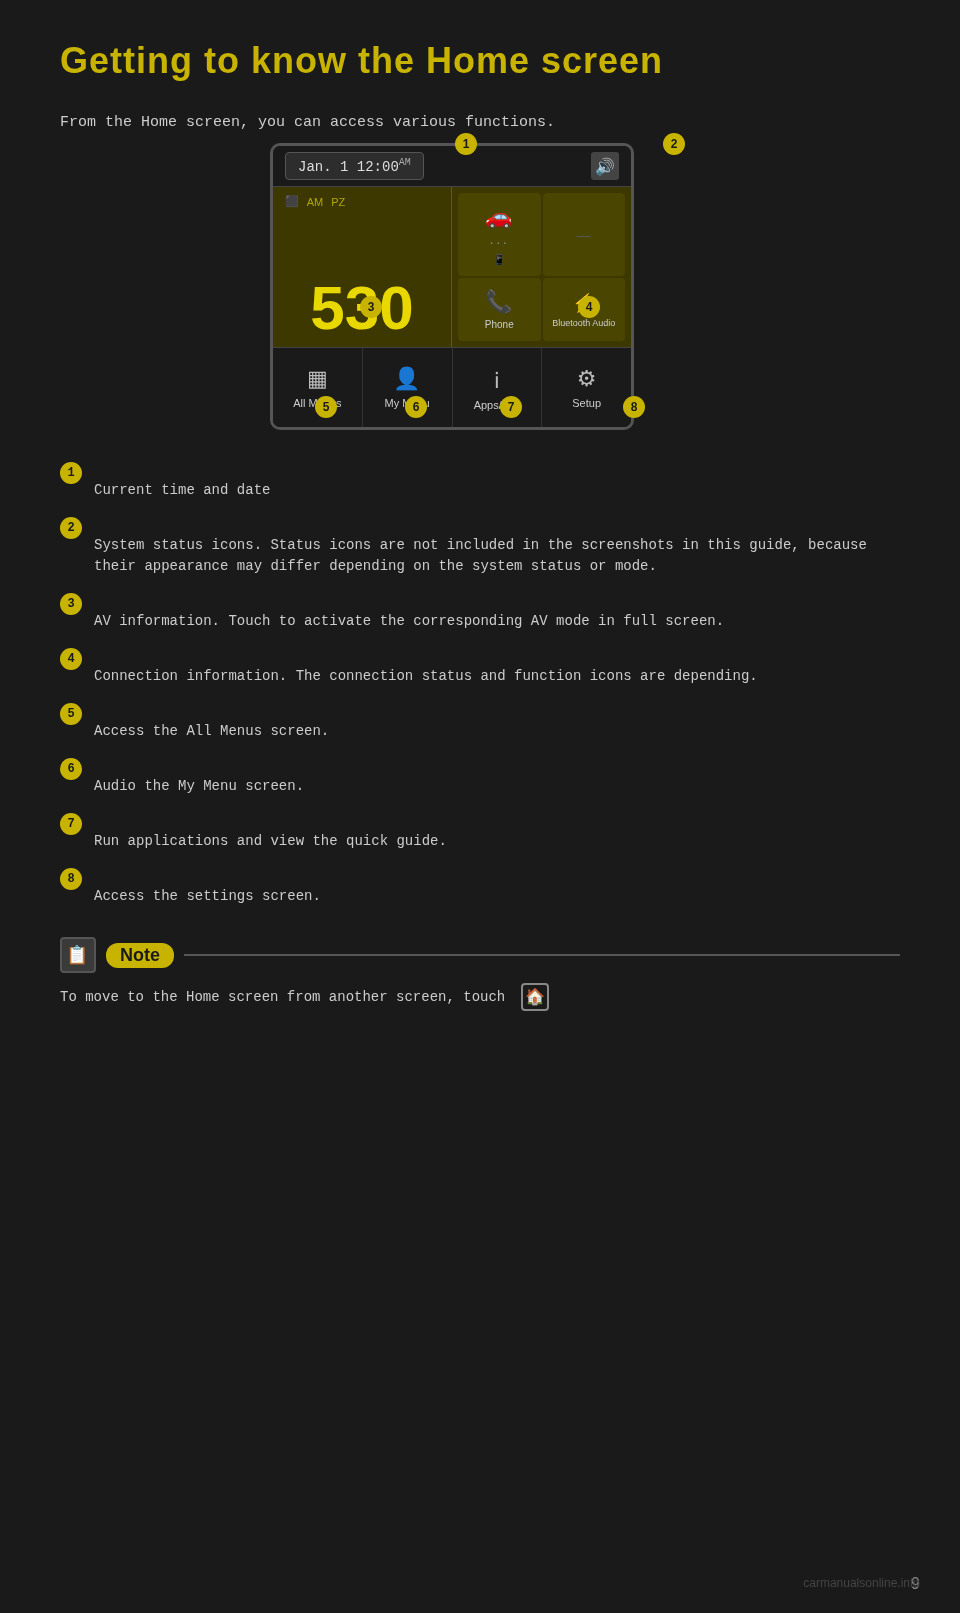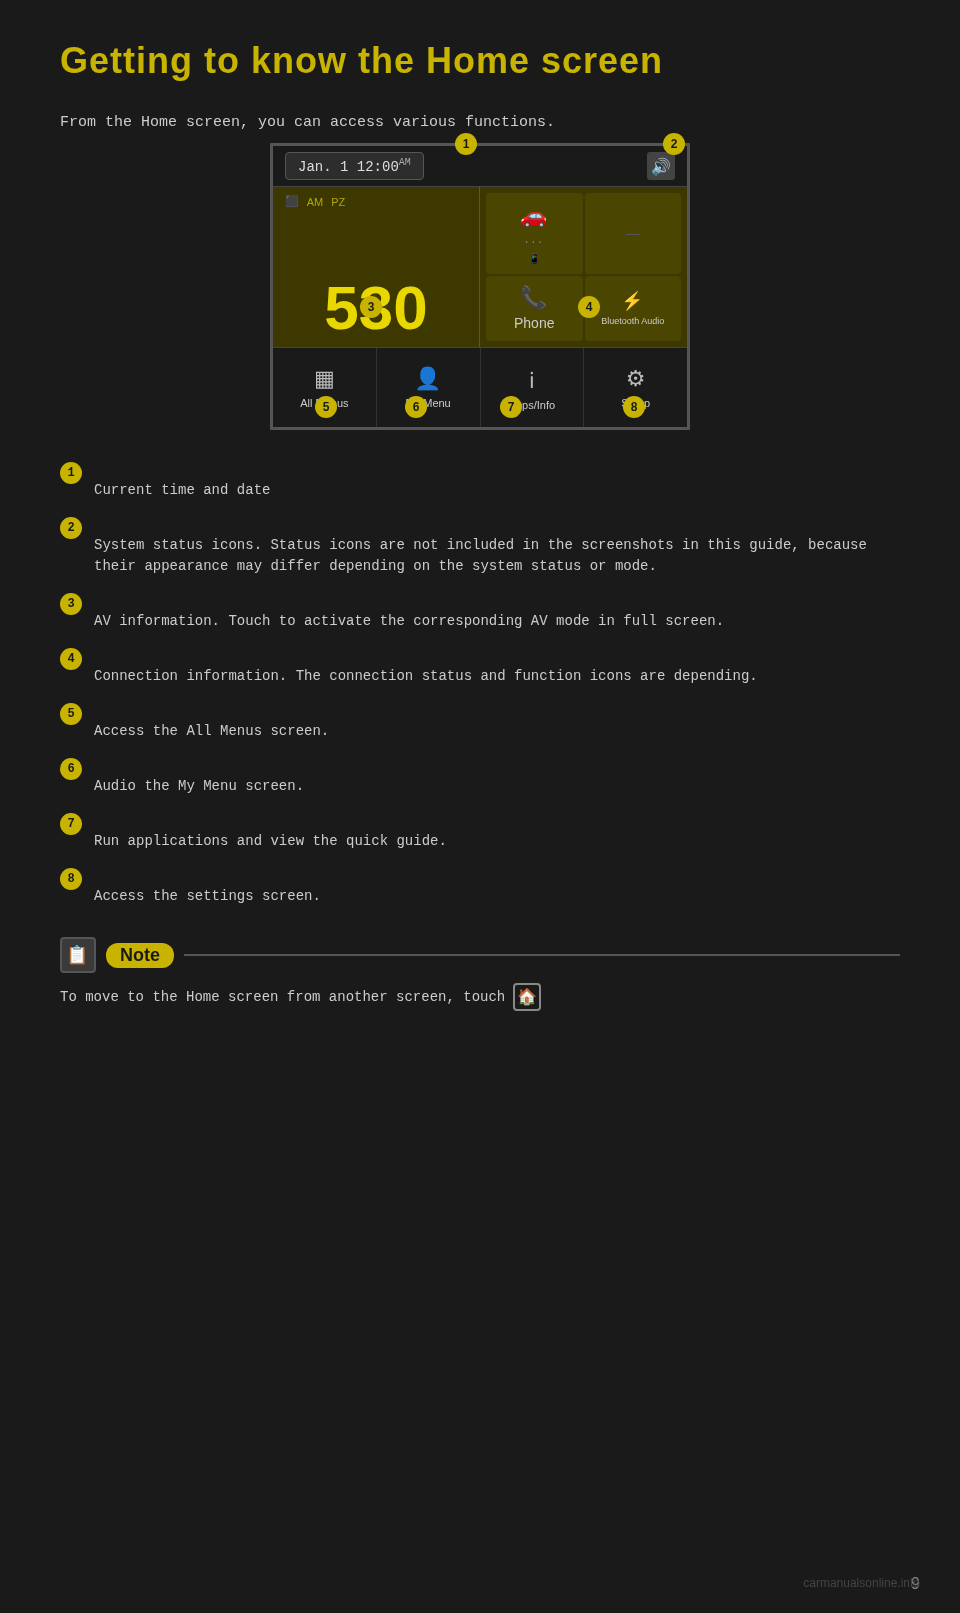--- a/index.html
+++ b/index.html
@@ -49,24 +49,24 @@
     .callout-2 { top: -10px; right: 5px; }
     .callout-3 { bottom: 112px; left: 90px; }
     .callout-4 { bottom: 112px; right: 90px; }
     .callout-5 { bottom: 12px; left: 45px; }
     .callout-6 { bottom: 12px; left: 135px; }
     .callout-7 { bottom: 12px; left: 230px; }
     .callout-8 { bottom: 12px; right: 45px; }
 
     .screen {
       border: 3px solid #555;
-      border-radius: 1px;
+      border-radius: 10px;
       overflow: hidden;
       background: #2a2a2a;
-      width: 420px;
+      width: 364px;
     }
     
     .screen-topbar {
       background: #1a1a1a;
       display: flex;
       align-items: center;
       justify-content: space-between;
       padding: 6px 12px;
       border-bottom: 1px solid #444;
     }
@@ -251,21 +251,21 @@
       flex: 1;
       height: 2px;
       background: #555;
     }
     .note-content {
       font-size: 14px;
       color: #ccc;
       font-family: 'Courier New', monospace;
       display: flex;
       align-items: center;
-      gap: 8px;
+      gap: 16px;
     }
     .home-btn {
       display: inline-flex;
       align-items: center;
       justify-content: center;
       width: 28px;
       height: 28px;
       border: 2px solid #888;
       border-radius: 4px;
       font-size: 16px;
@@ -327,21 +327,21 @@
         <div class="conn-cell">
           <div class="icon-area">🚗</div>
           <span class="dots">···</span>
           <span style="font-size:10px;">📱</span>
         </div>
         <div class="conn-cell">
           <div class="icon-area" style="font-size:14px; color:#555;">—</div>
         </div>
         <div class="conn-cell">
           <div class="icon-area">📞</div>
-          <span style="font-size:14px; color:#ccc;">Phone</span>
+          <span style="font-size:10px; color:#ccc;">Phone</span>
         </div>
         <div class="conn-cell">
           <div class="icon-area" style="font-size:18px;">⚡</div>
           <span style="font-size:9px; color:#ccc; text-align:center;">Bluetooth Audio</span>
         </div>
       </div>
     </div>
 
     <div class="screen-menu">
       <div class="menu-item">

